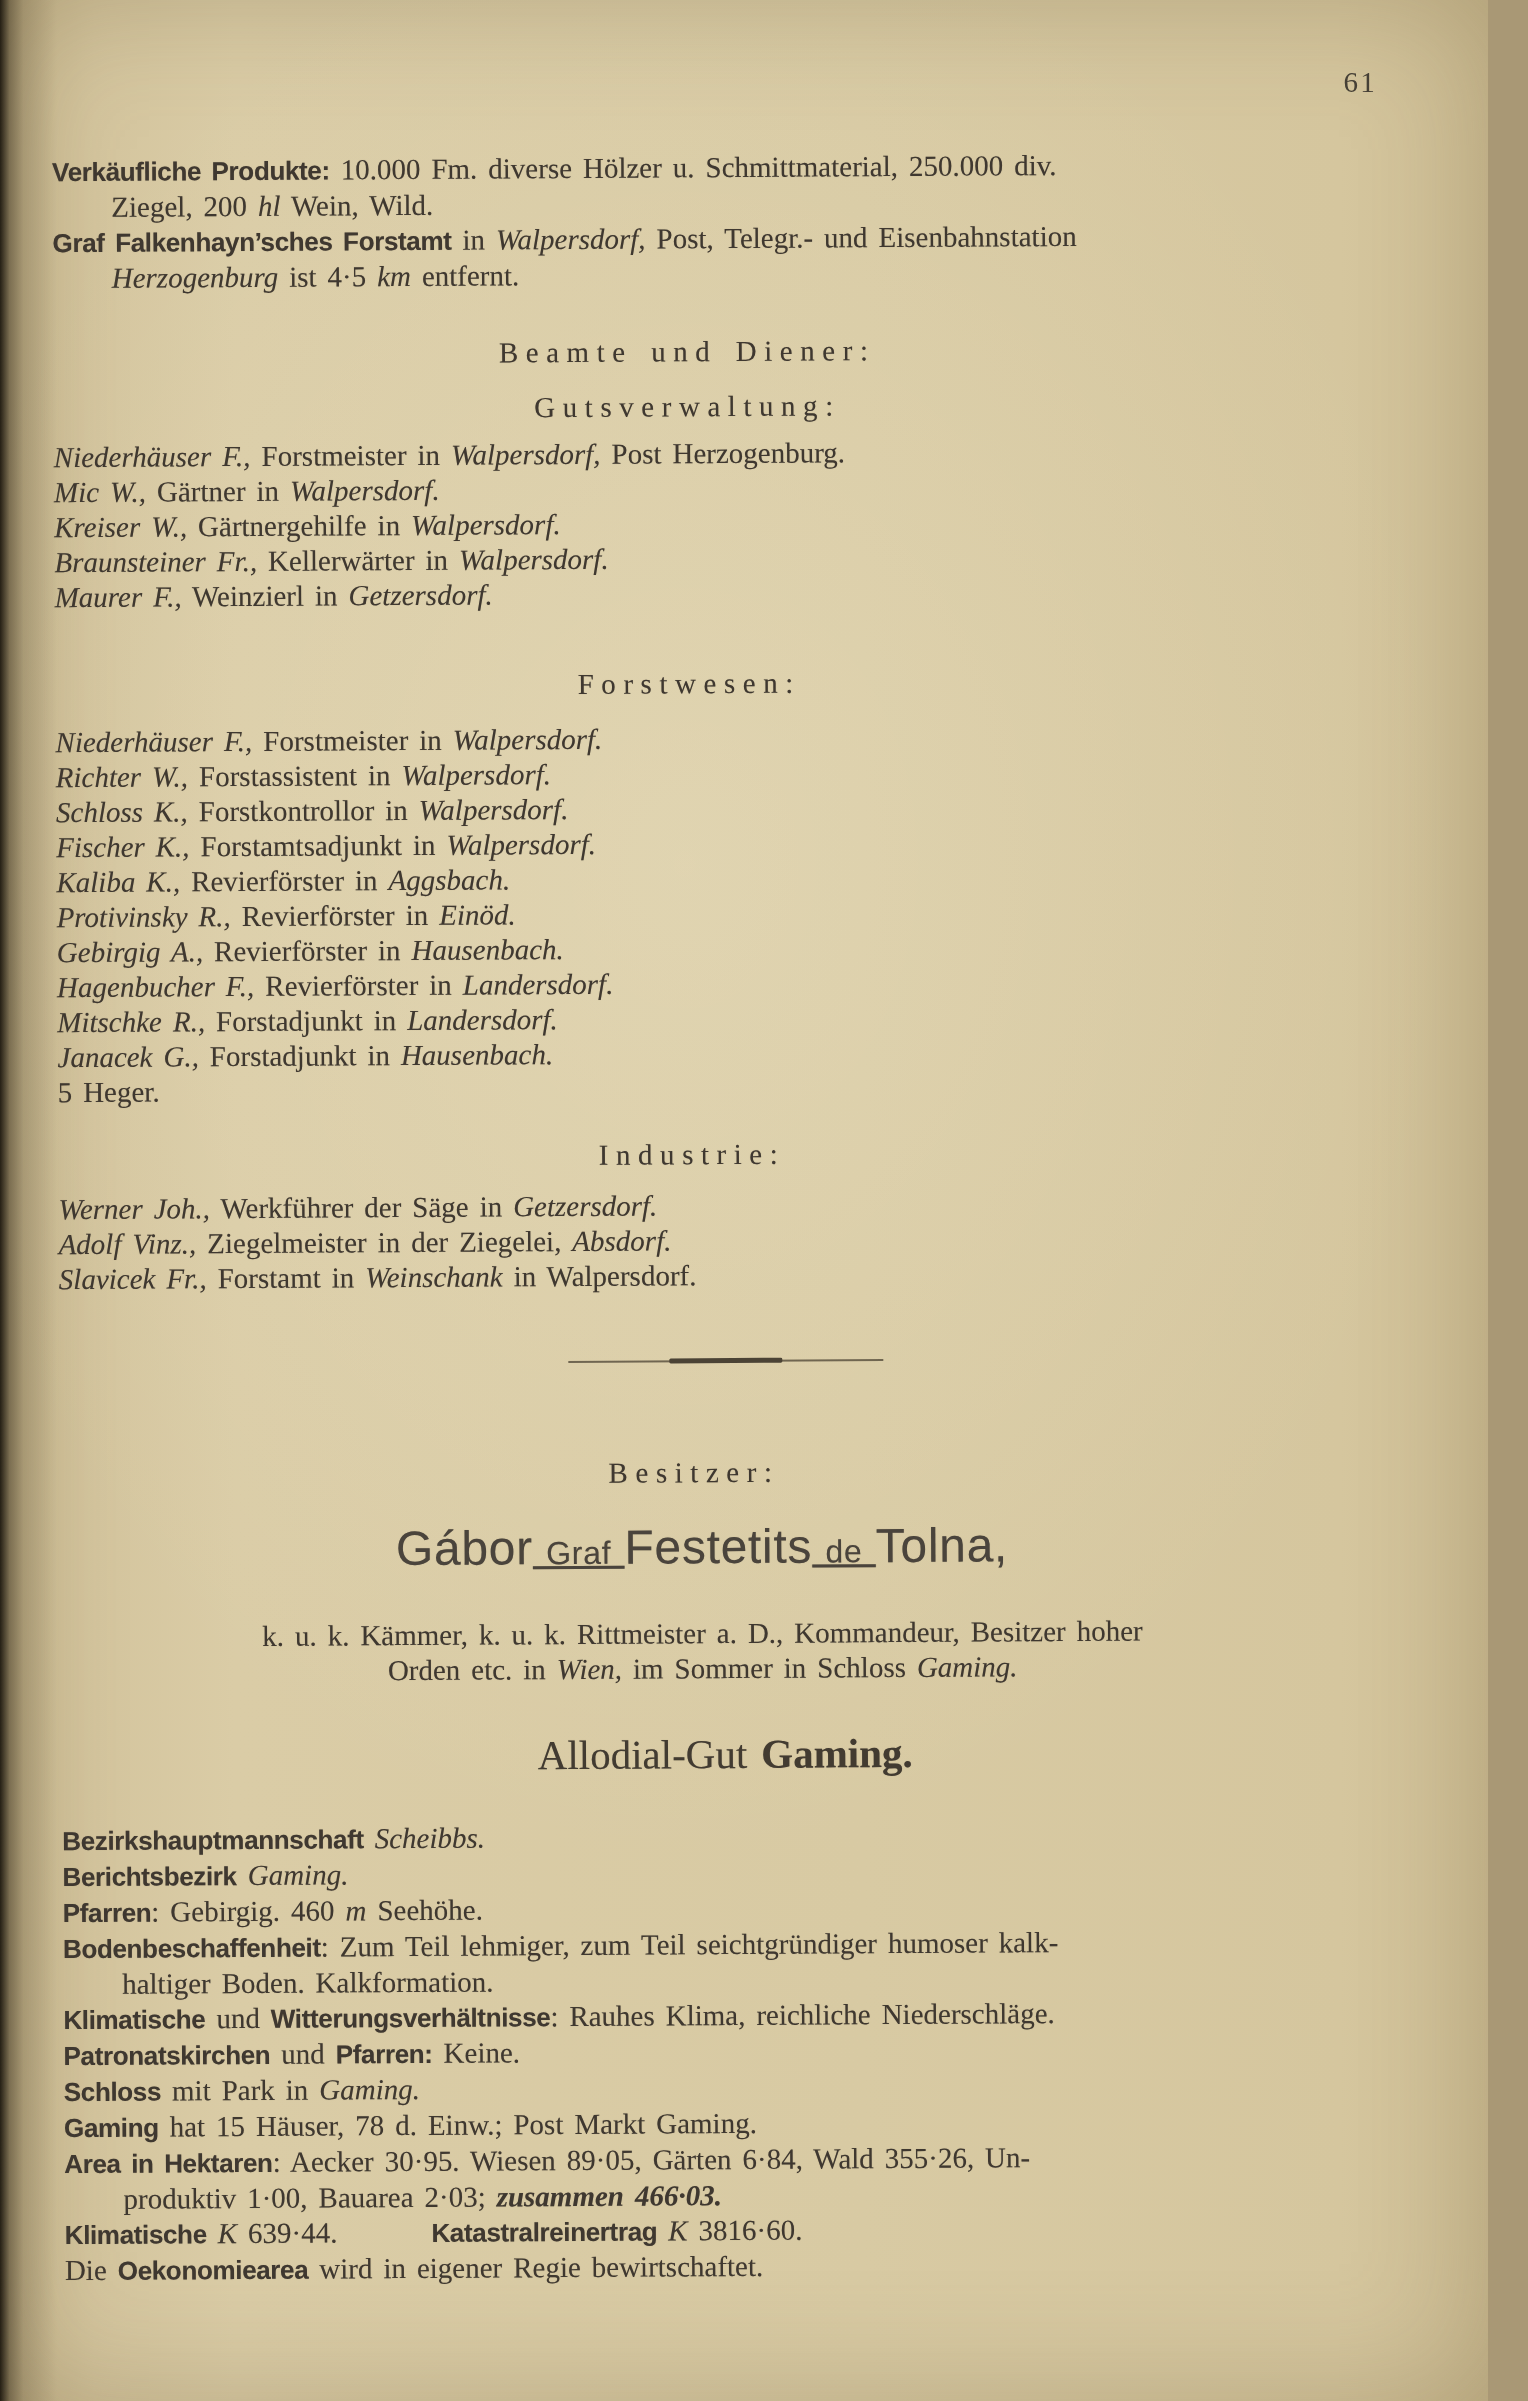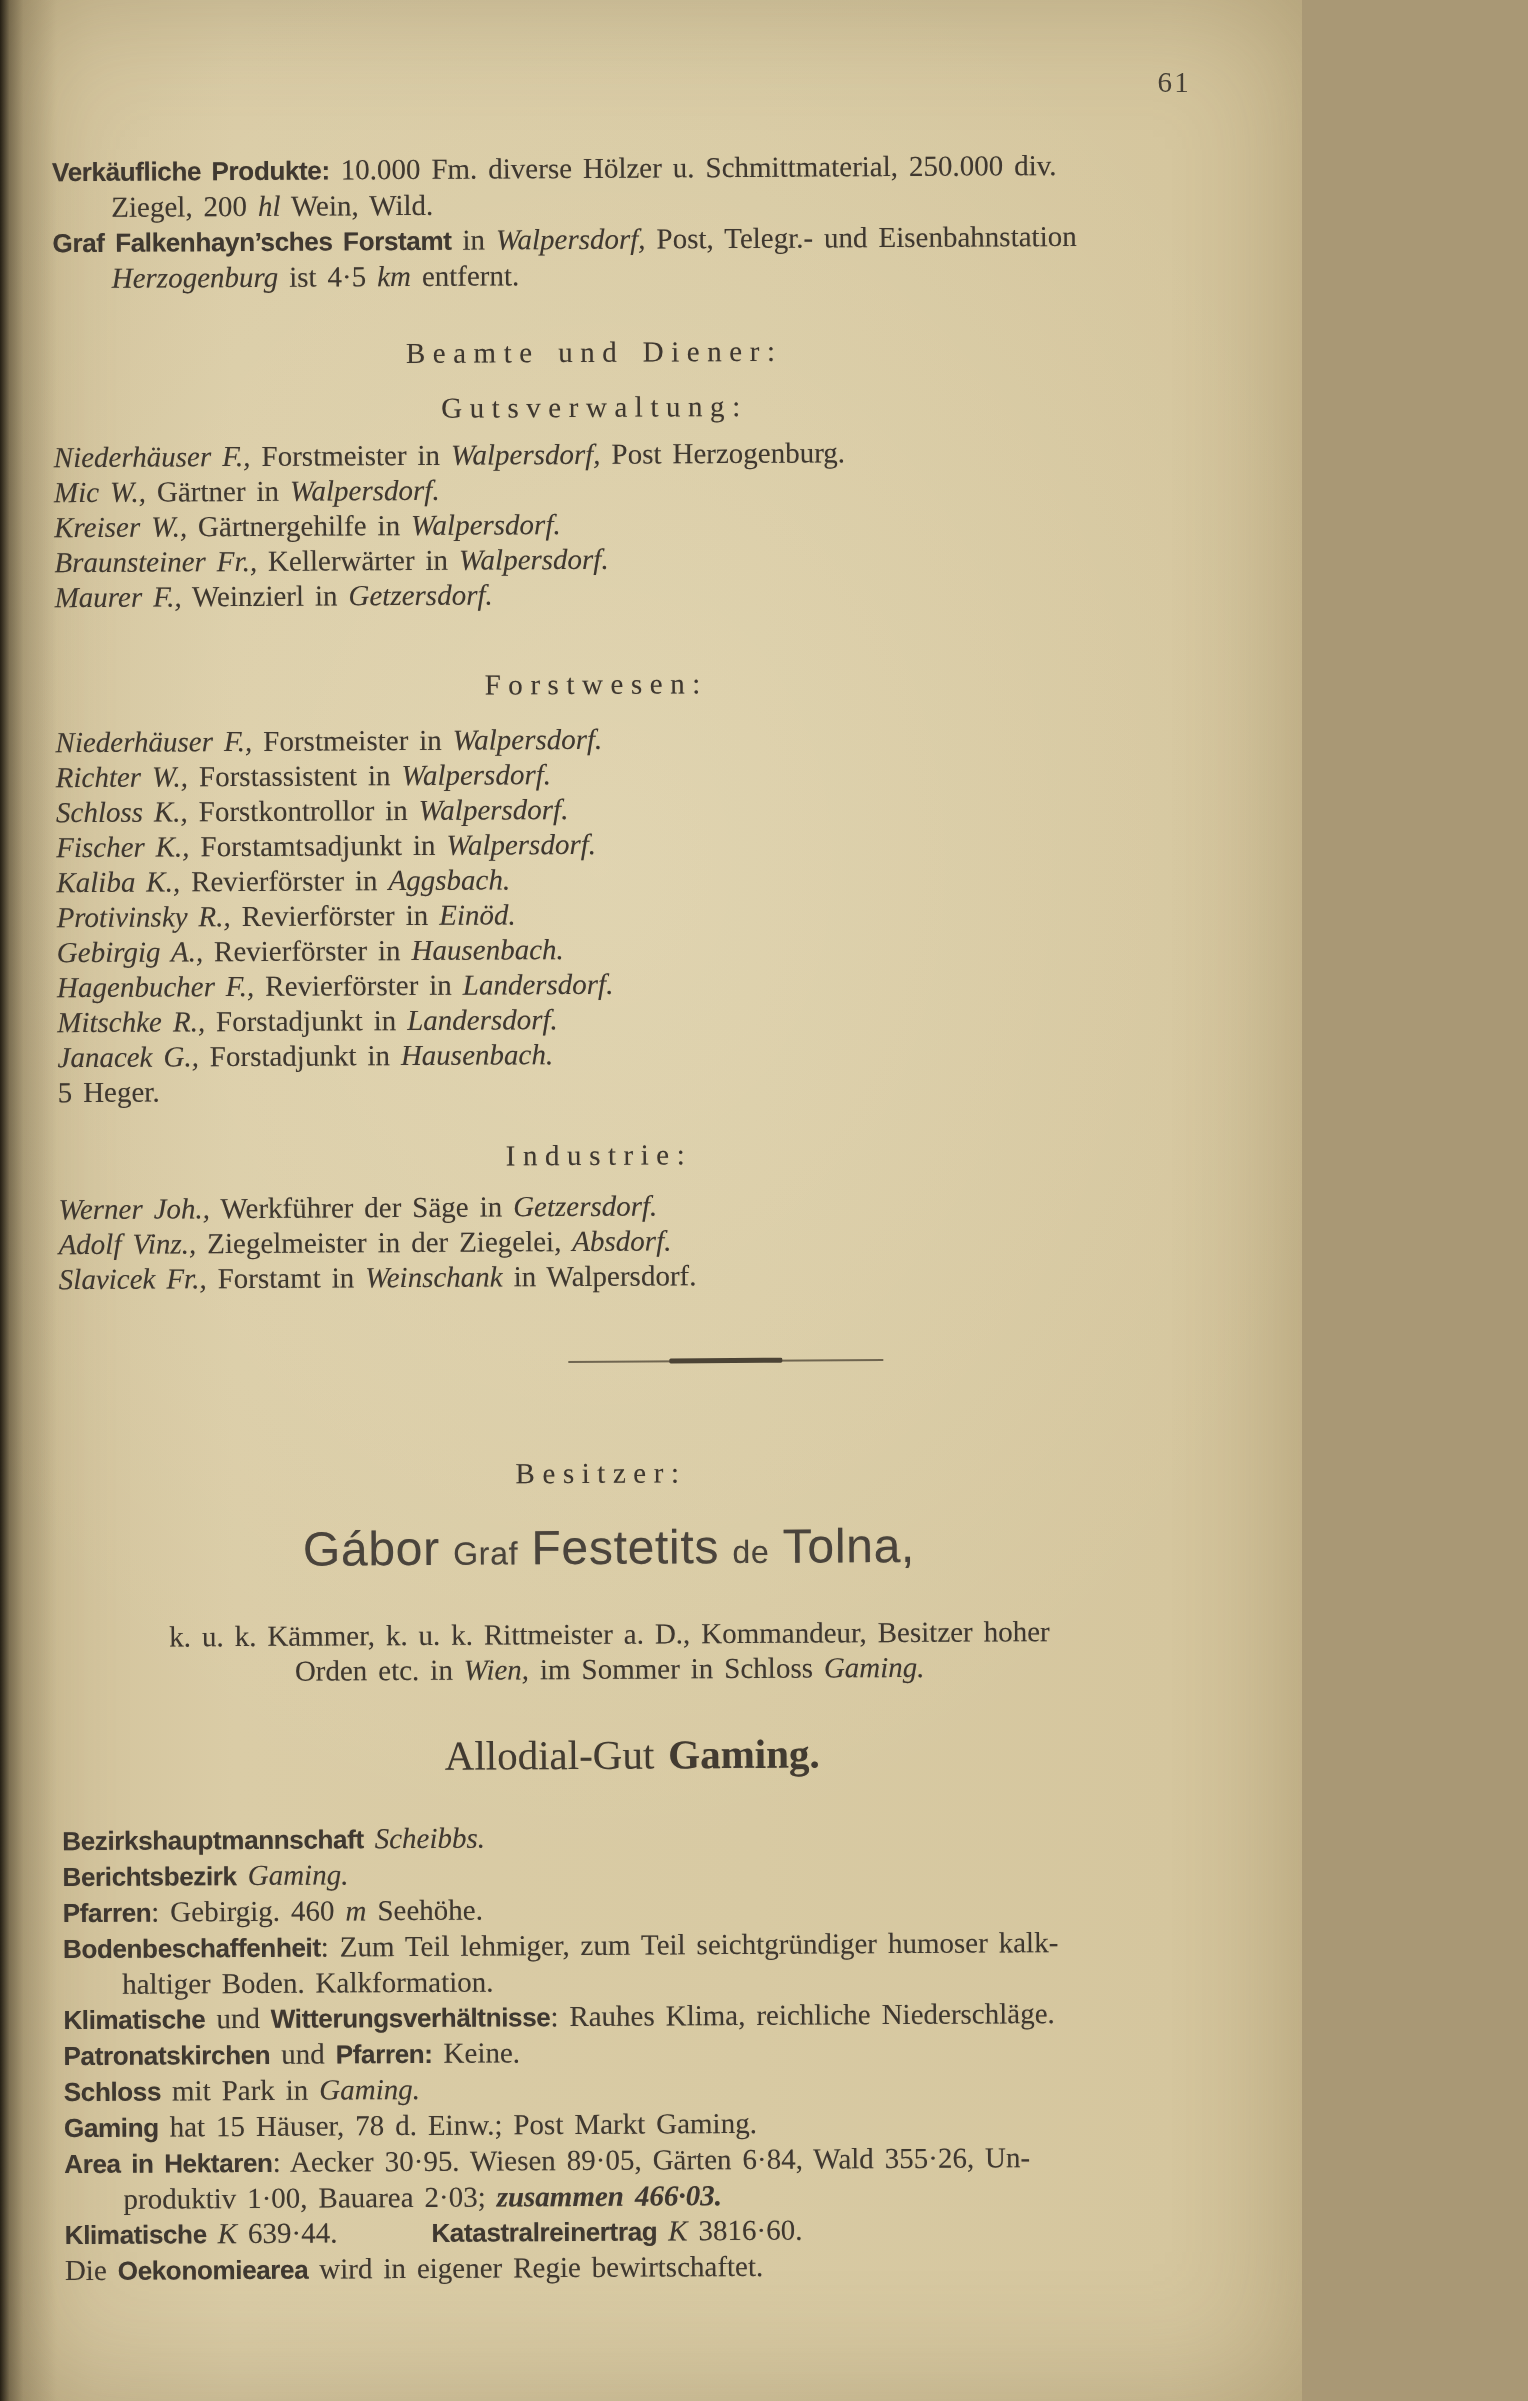--- a/index.html
+++ b/index.html
@@ -4,21 +4,21 @@
 <style>
   html,body{margin:0;padding:0;}
   body{
     width:1529px;height:2401px;
     background:#a99875;
     font-family:"Liberation Serif", serif;
     overflow:hidden;
   }
   .page{
     position:relative;
-    width:1302px;height:2401px;
+    width:1488px;height:2401px;
     overflow:hidden;
     color:#3f3830;
     background:
       radial-gradient(ellipse 1098px 1391px at 46% 36%, rgba(255,250,228,0.20), rgba(0,0,0,0) 72%),
       linear-gradient(90deg, #c9b990 0px, #d4c59e 95px, #dacca6 234px, #d8caa3 58%, #d5c69e 90%, #cfbf96 100%),
       #d8caa3;
     box-shadow: inset 0 0 124px rgba(108,90,54,0.32);
   }
   .binding{
     position:absolute;left:0;top:0;bottom:0;width:59px;pointer-events:none;
@@ -60,21 +60,21 @@
   .divider{position:relative;width:315px;height:6.6px;margin:64px 0 0 509px;}
   .divider .thin{position:absolute;left:0;right:0;top:2.9px;height:1.5px;background:rgba(66,57,43,0.70);}
   .divider .thick{position:absolute;left:101px;width:113px;top:0.7px;height:5.1px;background:#4b4335;border-radius:1.5px;}
   
   .seg-n{}
   .seg-i{font-style:italic;}
   .seg-b{font-family:"Liberation Sans", sans-serif;font-weight:700;font-size:0.90em;letter-spacing:-0.4px;}
   .seg-bs{font-weight:700;}
   .seg-bi{font-style:italic;font-weight:700;}
   .seg-xl{font-size:48px;}
-  .seg-lg{font-size:32px;}
+  .seg-lg{font-size:32px;text-decoration:underline;}
   .seg-gap{display:inline-block;width:94px;}
 </style>
 </head>
 <body>
 
 <div class="page">
   <div class="binding"></div>
   <div class="page-number">61</div>
 
   <div class="content">

